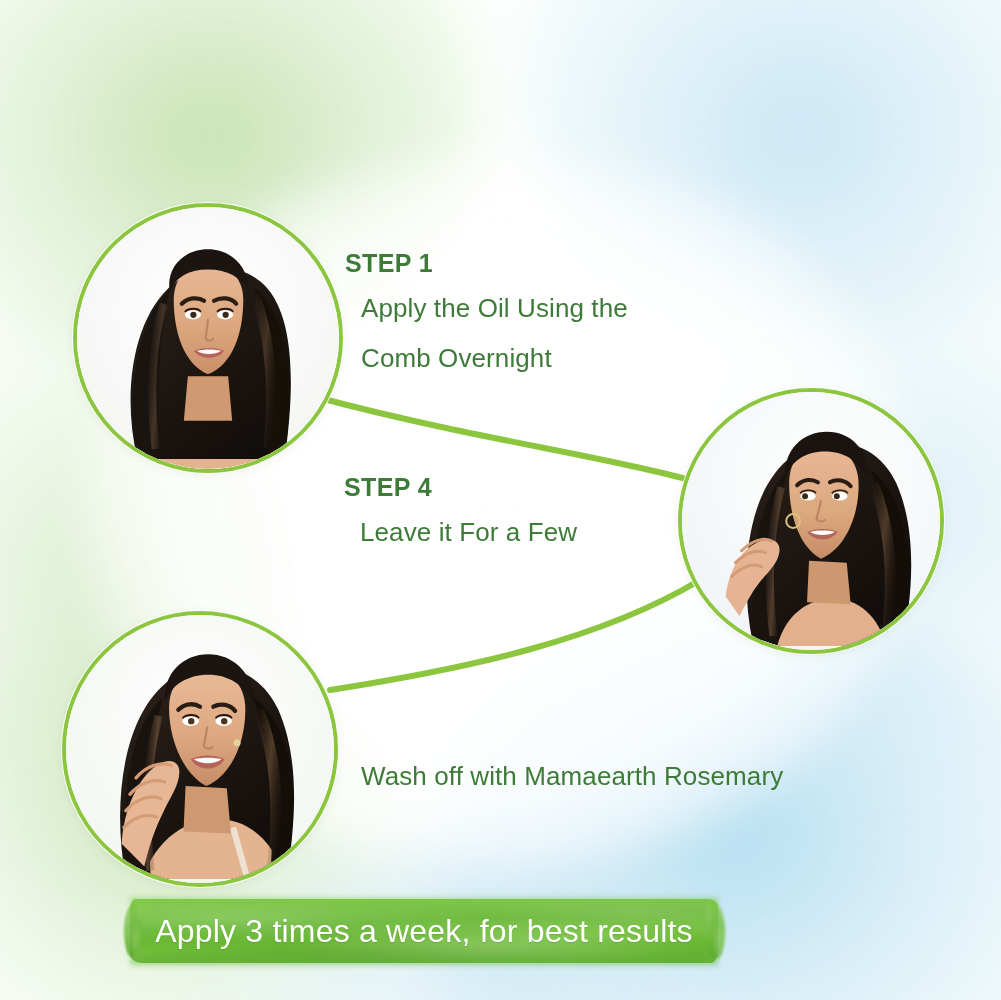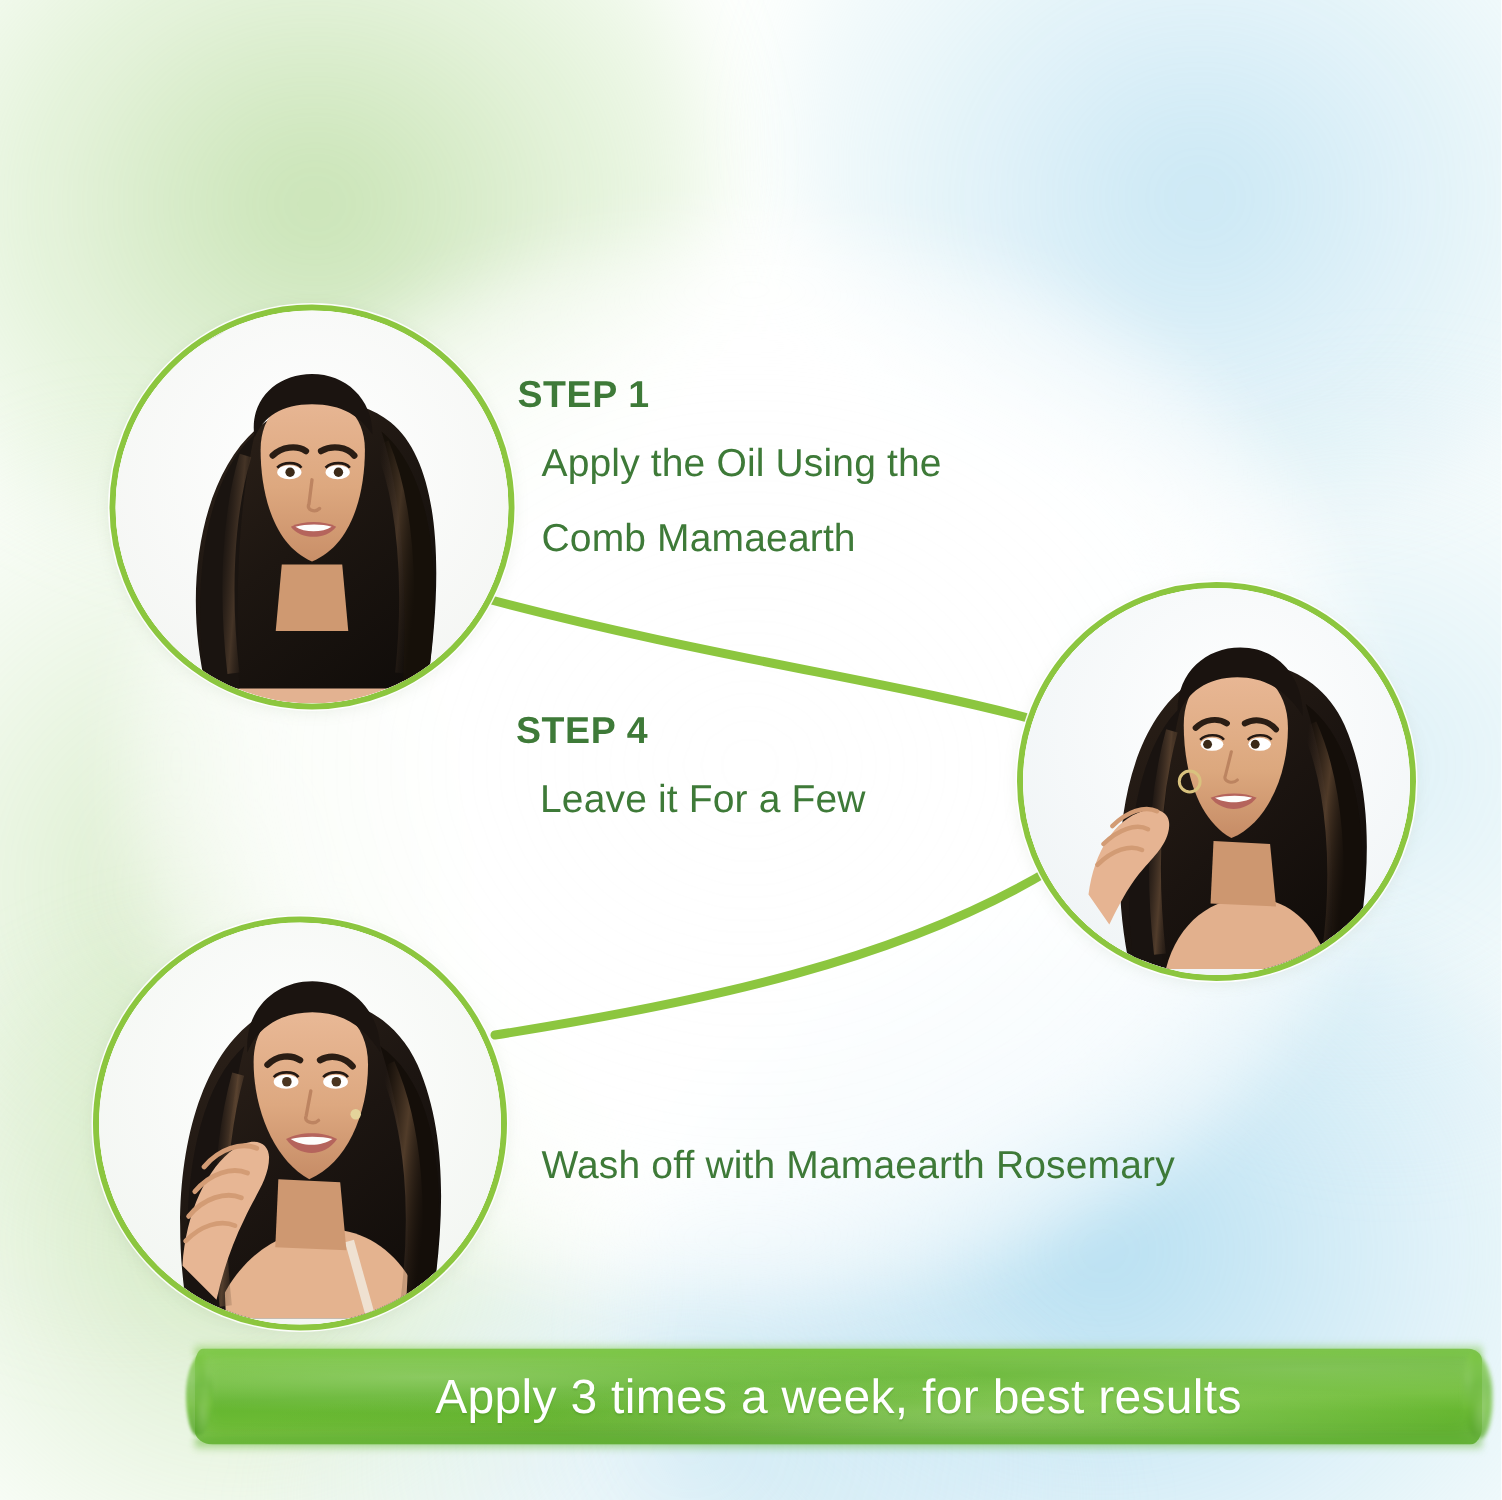--- a/index.html
+++ b/index.html
@@ -142,21 +142,21 @@
   }
   #header-banner .banner-text {
     font-size: 41px;
     font-weight: bold;
     letter-spacing: 1.6px;
     text-shadow: 0 1px 1px rgba(60,130,30,0.30);
   }
 
   #footer-banner {
     left: 130px; top: 899px;
-    width: 858px; height: 64px;
+    width: 588px; height: 64px;
   }
   #footer-banner .banner-text {
     font-size: 32px;
     font-weight: normal;
     letter-spacing: 0.2px;
     text-shadow: 0 1px 1px rgba(60,130,30,0.28);
   }
 
   
   #connectors {
@@ -437,21 +437,21 @@
           <path d="M 58 190 C 68 178 82 174 92 178" stroke="#d39c75" stroke-width="3.2" fill="none" stroke-linecap="round"></path>
           <path d="M 56 206 C 66 196 78 192 88 196" stroke="#d39c75" stroke-width="3" fill="none" stroke-linecap="round"></path>
         </g>
       </svg>
     </div>
   </div>
 
   <div class="step" id="step-1">
     <p class="step-label">STEP 1</p>
     <p class="step-desc">Apply the Oil Using the</p>
-    <p class="step-desc">Comb Mamaearth</p>
+    <p class="step-desc">Comb Overnight</p>
   </div>
 
   <div class="step" id="step-2">
     <p class="step-label">STEP 4</p>
     <p class="step-desc">Leave it For a Few</p>
   </div>
 
   <div class="step" id="step-3">
     <p class="step-desc">Wash off with Mamaearth Rosemary</p>
   </div>

